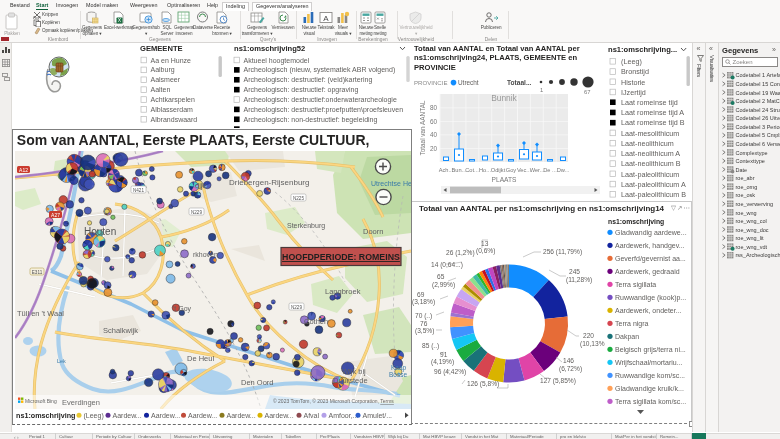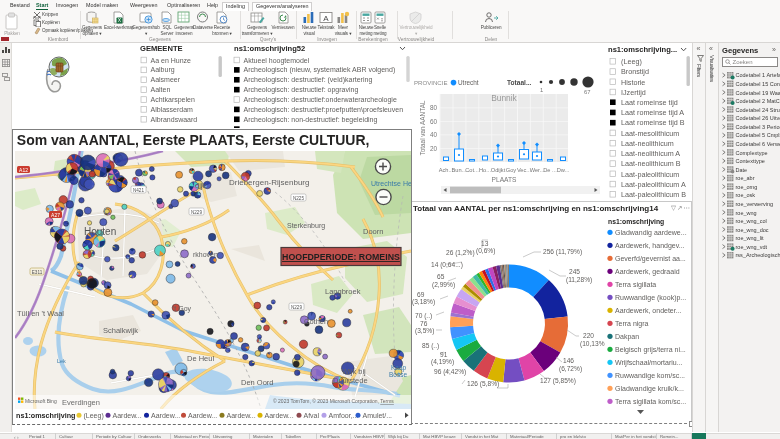--- a/index.html
+++ b/index.html
@@ -215,21 +215,21 @@
       <text x="243.5" y="102.12" font-size="7" fill="#605e5c">Archeologisch: destructief:onderwaterarcheologie</text>
       <rect x="234" y="106.60000000000001" width="5.6" height="5.6" fill="#000"></rect>
       <text x="243.5" y="112.00000000000001" font-size="7" fill="#605e5c">Archeologisch: destructief:proefputten\proefsleuven</text>
       <rect x="234" y="116.48" width="5.6" height="5.6" fill="#000"></rect>
       <text x="243.5" y="121.88000000000001" font-size="7" fill="#605e5c">Archeologisch: non-destructief: begeleiding</text>
       <rect x="234" y="126.3" width="5.6" height="1.7" fill="#000"></rect>
       <rect x="406.3" y="56" width="3.4" height="26" fill="#d4d4d4" rx="1.6"></rect>
 </svg>
 
 <div class="abs" style="left:404.5px;top:201px;width:287px;height:223px;border:1px solid #c8c8c8;border-bottom:1px dashed #808080;background:#fff;"></div>
-<div class="abs" style="left:413px;top:204px;width:257px;font-size:8px;font-weight:bold;color:#252423;white-space:nowrap;overflow:hidden;">Totaal van AANTAL per ns1:omschrijving en ns1:omschrijving14</div>
+<div class="abs" style="left:413px;top:204px;width:257px;font-size:8px;font-weight:bold;color:#252423;white-space:nowrap;overflow:hidden;text-align:center;">Totaal van AANTAL per ns1:omschrijving en ns1:omschrijving14</div>
 <div class="abs" style="left:671px;top:204px;font-size:6.5px;color:#7a7a7a;letter-spacing:1px;">▽↗⋯</div>
 <svg class="abs" style="left:0;top:0;" width="780" height="439">
 <path d="M509.0,264.5A59,59 0 0 1 548.8,280.0L533.3,296.9A36,36 0 0 0 509.0,287.5Z" fill="#118DFF"></path>
       <path d="M548.8,280.0A59,59 0 0 1 567.6,316.4L544.7,319.1A36,36 0 0 0 533.3,296.9Z" fill="#12239E"></path>
       <path d="M567.6,316.4A59,59 0 0 1 560.3,352.6L540.3,341.2A36,36 0 0 0 544.7,319.1Z" fill="#E66C37"></path>
       <path d="M560.3,352.6A59,59 0 0 1 543.9,371.1L530.3,352.5A36,36 0 0 0 540.3,341.2Z" fill="#6B007B"></path>
       <path d="M543.9,371.1A59,59 0 0 1 524.5,380.4L518.5,358.2A36,36 0 0 0 530.3,352.5Z" fill="#E044A7"></path>
       <path d="M524.5,380.4A59,59 0 0 1 503.2,382.2L505.5,359.3A36,36 0 0 0 518.5,358.2Z" fill="#744EC2"></path>
       <path d="M503.2,382.2A59,59 0 0 1 487.3,378.4L495.8,357.0A36,36 0 0 0 505.5,359.3Z" fill="#D9B300"></path>
       <path d="M487.3,378.4A59,59 0 0 1 473.8,370.8L487.5,352.4A36,36 0 0 0 495.8,357.0Z" fill="#D64550"></path>
@@ -1363,20 +1363,21 @@
       <text x="264.5" y="418" font-size="7" fill="#605e5c">Aardew...</text>
       <circle cx="299" cy="415.3" r="2.5" fill="#8f4a50"></circle>
       <text x="303.5" y="418" font-size="7" fill="#605e5c">Afval</text>
       <circle cx="324" cy="415.3" r="2.5" fill="#b3a0e8"></circle>
       <text x="328.5" y="418" font-size="7" fill="#605e5c">Amfoor,...</text>
       <circle cx="358" cy="415.3" r="2.5" fill="#2b5ccc"></circle>
       <text x="362.5" y="418" font-size="7" fill="#605e5c">Amulet/...</text>
       <path d="M405,412.5 l3.6,2.8 l-3.6,2.8 z" fill="#444"></path>
 </svg>
 
+<div class="abs" style="left:410px;top:44px;width:192px;font-size:7.6px;font-weight:bold;color:#252423;line-height:1.22;padding-left:4px;">Totaal van AANTAL en Totaal van AANTAL per ns1:omschrijving24, PLAATS, GEMEENTE en PROVINCIE</div>
 <svg class="abs" style="left:0;top:0;" width="780" height="439">
 <rect x="440" y="94" width="128" height="68" fill="#ebebeb"></rect>
       <rect x="439.6" y="94" width="1" height="68" fill="#f6f6f6"></rect>
       <rect x="452.5" y="94" width="1" height="68" fill="#f6f6f6"></rect>
       <rect x="465.40000000000003" y="94" width="1" height="68" fill="#f6f6f6"></rect>
       <rect x="478.3" y="94" width="1" height="68" fill="#f6f6f6"></rect>
       <rect x="491.20000000000005" y="94" width="1" height="68" fill="#f6f6f6"></rect>
       <rect x="504.1" y="94" width="1" height="68" fill="#f6f6f6"></rect>
       <rect x="517.0" y="94" width="1" height="68" fill="#f6f6f6"></rect>
       <rect x="529.9" y="94" width="1" height="68" fill="#f6f6f6"></rect>

